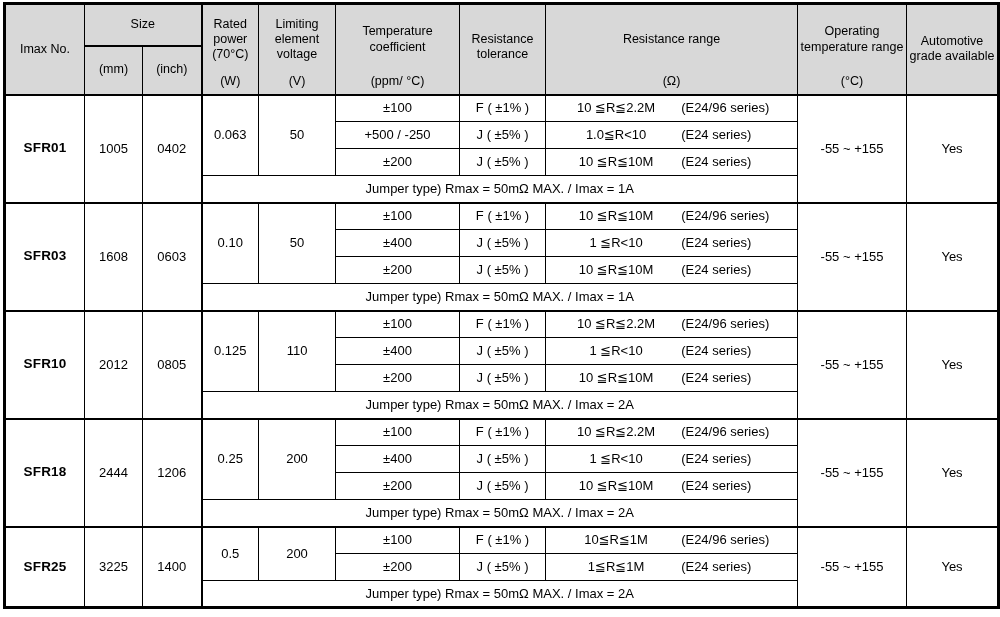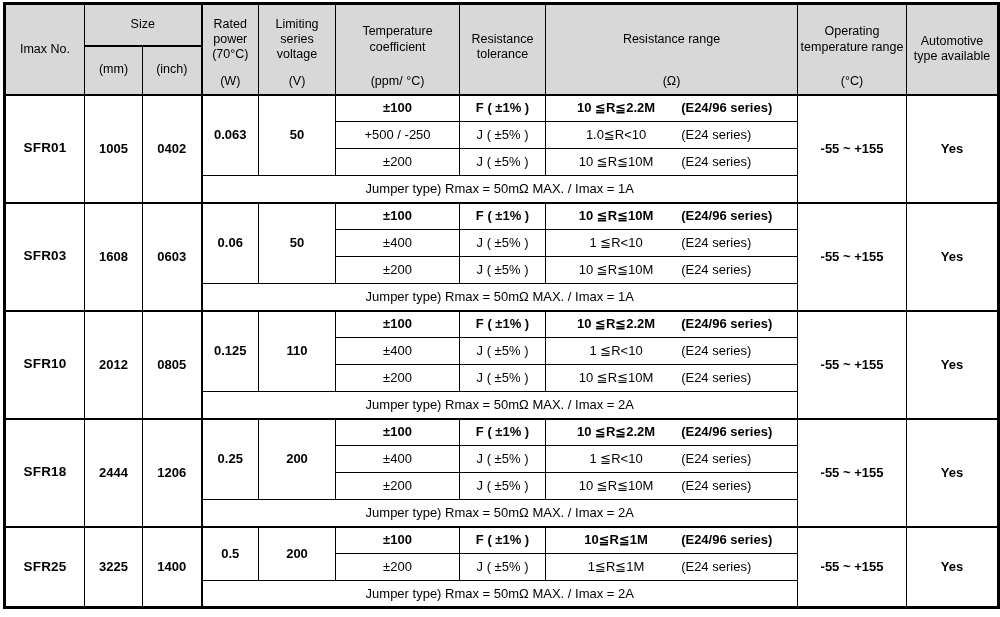--- a/index.html
+++ b/index.html
@@ -22,21 +22,21 @@
     padding: 0 2px;
     font-weight: normal;
     font-size: 13px;
     line-height: 1.22;
     overflow: hidden;
   }
   thead th { background: #d8d8d8; font-size: 12.5px; padding: 0 1px; }
   thead tr.h1 { height: 42px; }
   thead tr.h2 { height: 49px; }
   tbody tr { height: 27px; }
-  tr.bs td { border-top: 2px solid #000; font-weight: bold; }
+  tr.bs td { border-top: 2px solid #000; }
   .tl { border-left: 2px solid #000 !important; }
   thead th { border-bottom-width: 2px; }
   .hwrap { display: flex; flex-direction: column; height: 88px; }
   .hwrap .hlabel { flex: 1; display: flex; align-items: center; justify-content: center; }
   .hwrap .hunit { padding-bottom: 4px; }
   .hcenter { height: 88px; display: flex; align-items: center; justify-content: center; }
   td.part { font-weight: bold; font-size: 13.5px; letter-spacing: 0.2px; margin-left: 36px; }
   td.range { padding: 0 5px; }
   .rwrap { display: flex; align-items: center; width: 100%; justify-content: space-between; }
   .rwrap .rv { flex: 0 0 54%; text-align: center; }
@@ -67,21 +67,21 @@
           </th>
       <th colspan="2">Size</th>
       <th rowspan="2" class="tl">
         <div class="hwrap">
               <div class="hlabel">Rated power (70°C)</div>
               <div class="hunit">(W)</div>
             </div>
       </th>
       <th rowspan="2">
         <div class="hwrap">
-              <div class="hlabel">Limiting series voltage</div>
+              <div class="hlabel">Limiting element voltage</div>
               <div class="hunit">(V)</div>
             </div>
       </th>
       <th rowspan="2">
         <div class="hwrap">
               <div class="hlabel">Temperature coefficient</div>
               <div class="hunit">(ppm/ °C)</div>
             </div>
       </th>
       <th rowspan="2">
@@ -96,21 +96,21 @@
               <div class="hunit">(Ω)</div>
             </div>
       </th>
       <th rowspan="2">
         <div class="hwrap">
               <div class="hlabel">Operating temperature range</div>
               <div class="hunit">(°C)</div>
             </div>
       </th>
       <th rowspan="2">
-            <div class="hcenter">Automotive type available</div>
+            <div class="hcenter">Automotive grade available</div>
           </th>
     </tr>
     <tr class="h2">
       <th>(mm)</th>
       <th>(inch)</th>
     </tr>
   </thead>
   <tbody>
 
     <tr class="bs">
@@ -151,21 +151,21 @@
           </td>
     </tr>
     <tr>
       <td colspan="5" class="jmp tl">Jumper type) Rmax = 50mΩ MAX. / Imax = 1A</td>
     </tr>
 
     <tr class="bs">
       <td class="part" rowspan="4">SFR03</td>
       <td rowspan="4">1608</td>
       <td rowspan="4">0603</td>
-      <td rowspan="3" class="tl">0.06</td>
+      <td rowspan="3" class="tl">0.10</td>
       <td rowspan="3">50</td>
       <td>±100</td>
       <td>F ( ±1% )</td>
       <td class="range">
             <div class="rwrap">
               <span class="rv">10 ≦R≦10M</span>
               <span class="rs">(E24/96 series)</span>
             </div>
           </td>
       <td rowspan="4">-55 ~ +155</td>

